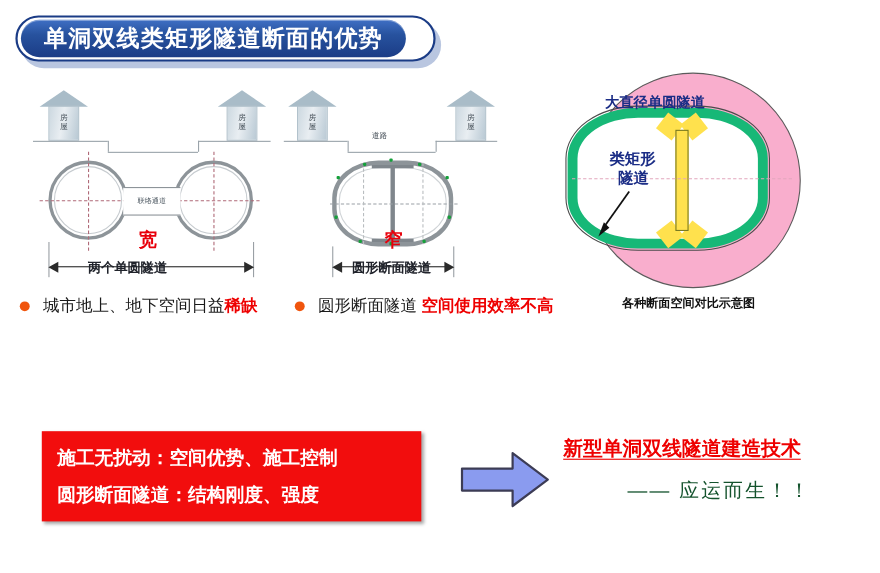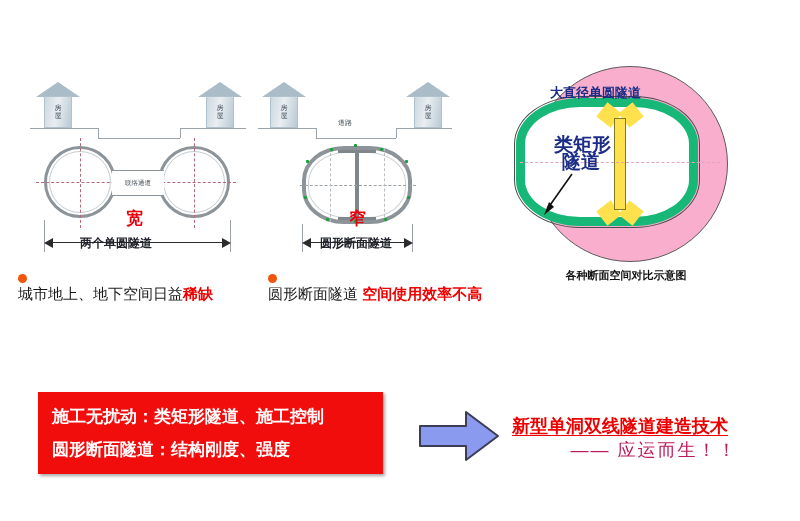--- a/index.html
+++ b/index.html
@@ -124,62 +124,69 @@
   .ycol.stem{left:106px;top:56px;width:12px;height:92px;}
   .ycol.tl{left:92px;top:44px;width:18px;height:18px;transform:rotate(38deg);border:none;background:#ffe14d;}
   .ycol.tr{left:114px;top:44px;width:18px;height:18px;transform:rotate(-38deg);border:none;background:#ffe14d;}
   .ycol.bl{left:92px;top:142px;width:18px;height:18px;transform:rotate(-38deg);border:none;background:#ffe14d;}
   .ycol.br{left:114px;top:142px;width:18px;height:18px;transform:rotate(38deg);border:none;background:#ffe14d;}
   .cmp-dash{position:absolute;left:12px;top:100px;width:200px;height:0;border-top:1px dashed #e2a7bd;}
   .cmp-label-top{
     position:absolute;left:42px;top:22px;color:#1b2d86;font-size:13px;font-weight:bold;white-space:nowrap;
   }
   .cmp-label-in{
-    position:absolute;left:46px;top:74px;color:#1b2d86;font-size:19px;font-weight:bold;line-height:17px;
+    position:absolute;left:46px;top:74px;color:#1b2d86;font-size:14px;font-weight:bold;line-height:17px;
   }
   .cmp-label-in .l2{padding-left:8px;display:block;}
   .cmp-arrow{position:absolute;left:32px;top:110px;width:36px;height:44px;}
   .cmp-caption{
     position:absolute;left:0;top:206px;width:236px;text-align:center;
     font-size:11px;font-weight:bold;color:#111;
   }
 
   
   .bullets{position:absolute;left:18px;top:268px;width:560px;}
-  .bullet{position:absolute;display:flex;align-items:flex-start;flex-direction:column;}
+  .bullet{position:absolute;display:flex;align-items:flex-start;}
   .bullet .mk{
     width:9px;height:9px;border-radius:50%;background:#f0550d;flex:none;margin-top:6px;margin-right:12px;
   }
   .bullet .txt{font-size:15px;line-height:22px;color:#1a1a1a;}
   .bullet .txt b{color:#ee0000;font-weight:bold;}
 
   
   .redbox{
     position:absolute;left:38px;top:392px;width:345px;height:82px;
     background:#f20d0d;box-shadow:2px 2px 3px rgba(0,0,0,.35);
     display:flex;flex-direction:column;justify-content:center;padding-left:14px;box-sizing:border-box;
   }
   .redbox div{color:#ffffff;font-size:17px;font-weight:bold;line-height:33px;white-space:nowrap;}
 
   .bigarrow{position:absolute;left:418px;top:408px;width:84px;height:56px;}
 
   .conclusion{position:absolute;left:512px;top:396px;width:284px;}
   .conclusion .c1{
     color:#ee0000;font-size:18px;font-weight:bold;text-decoration:underline;
-    text-underline-offset:3px;white-space:nowrap;letter-spacing:0px;margin-top:18px;
+    text-underline-offset:3px;white-space:nowrap;letter-spacing:0px;
   }
   .conclusion .c2{
-    color:#be185d;font-size:18px;text-align:center;white-space:nowrap;letter-spacing:2px;
+    margin-top:14px;color:#14532d;font-size:18px;text-align:center;white-space:nowrap;letter-spacing:2px;
   }
 </style>
 </head>
 <body>
 
 <div class="slide">
 
+  <div class="title-wrap">
+    <div class="title-shadow"></div>
+    <div class="title-outer"></div>
+    <div class="title-inner">
+      <span class="title-text">单洞双线类矩形隧道断面的优势</span>
+    </div>
+  </div>
 
   <div class="diagram" style="left:22px;top:78px;width:232px;height:175px;">
 
     <div class="house" style="left:14px;top:4px;">
       <div class="roof"></div>
       <div class="body">
         <span class="label">房屋</span>
       </div>
     </div>
     <div class="house" style="left:176px;top:4px;">
@@ -311,21 +318,21 @@
       <span class="mk"></span>
       <span class="txt"><span>城市地上、地下空间日益</span><b>稀缺</b></span>
     </div>
     <div class="bullet" style="left:250px;top:0;width:260px;">
       <span class="mk"></span>
       <span class="txt"><span>圆形断面隧道 </span><b>空间使用效率不高</b></span>
     </div>
   </div>
 
   <div class="redbox">
-    <div>施工无扰动：类矩形隧道、施工控制</div>
+    <div>施工无扰动：空间优势、施工控制</div>
     <div>圆形断面隧道：结构刚度、强度</div>
   </div>
 
   <svg class="bigarrow" viewBox="0 0 84 56">
     <polygon points="2,18 48,18 48,4 80,28 48,52 48,38 2,38" fill="#8a9bef" stroke="#3c3c55" stroke-width="2" stroke-linejoin="round"></polygon>
   </svg>
 
   <div class="conclusion">
     <div class="c1">新型单洞双线隧道建造技术</div>
     <div class="c2">—— 应运而生！！</div>

